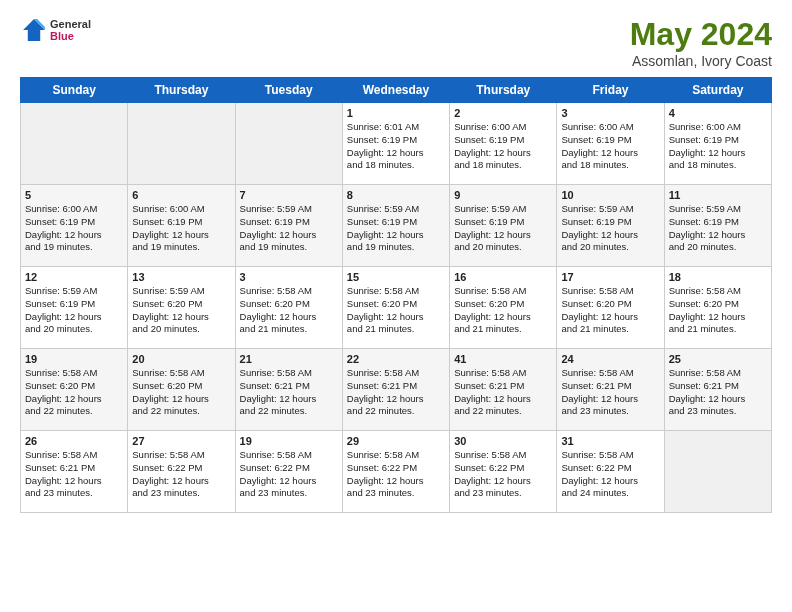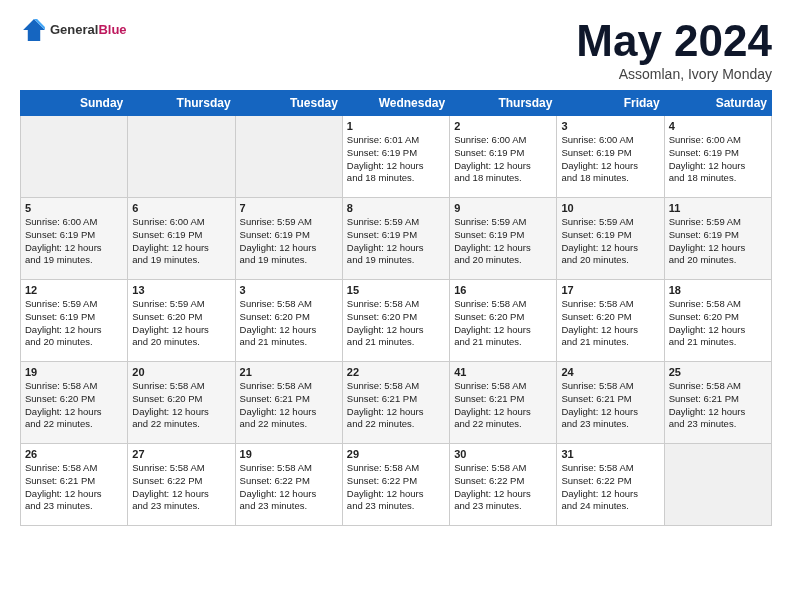--- a/index.html
+++ b/index.html
@@ -22,56 +22,56 @@
       align-items: flex-start;
       margin-bottom: 8px;
     }
     .logo {
       display: flex;
       align-items: center;
       gap: 2px;
     }
     .logo-text {
       display: flex;
-      flex-direction: row;
-      font-size: 13px;
+      flex-direction: column;
+      font-size: 11px;
       font-weight: bold;
       line-height: 1.1;
     }
     .logo-text span:first-child { color: #333; }
     .logo-text span:last-child { color: #be185d; }
     .logo-icon {
       width: 28px;
       height: 28px;
     }
     .title-block {
       text-align: right;
     }
     .main-title {
-      font-size: 44px;
+      font-size: 32px;
       font-weight: bold;
-      color: #0f172a;
+      color: #4d7c0f;
       margin-left: 44px;
     }
     .subtitle {
       font-size: 14px;
       color: #444;
     }
     .calendar {
       width: 100%;
       border-collapse: collapse;
       table-layout: fixed;
     }
     .calendar thead tr th {
       background: #1565c0;
       color: #fff;
       font-size: 12px;
       font-weight: bold;
       padding: 5px 4px;
-      text-align: right;
+      text-align: center;
       border: 1px solid #1565c0;
     }
     .calendar tbody tr td {
       border: 1px solid #ccc;
       vertical-align: top;
       padding: 4px 4px 4px 4px;
       font-size: 10px;
       color: #222;
       background: #fff;
       height: 82px;
@@ -105,21 +105,21 @@
         <polygon points="18,4 32,18 26,18 26,32 10,32 10,18 4,18" fill="#1565c0"></polygon>
         <polygon points="22,4 32,14 32,18 18,4" fill="#42a5f5"></polygon>
       </svg>
       <div class="logo-text">
         <span>General</span>
         <span>Blue</span>
       </div>
     </div>
     <div class="title-block">
       <div class="main-title">May 2024</div>
-      <div class="subtitle">Assomlan, Ivory Monday</div>
+      <div class="subtitle">Assomlan, Ivory Coast</div>
     </div>
   </div>
 
   <table class="calendar">
     <thead>
       <tr>
 
       <th>Sunday</th>
           <th>Thursday</th>
           <th>Tuesday</th>

